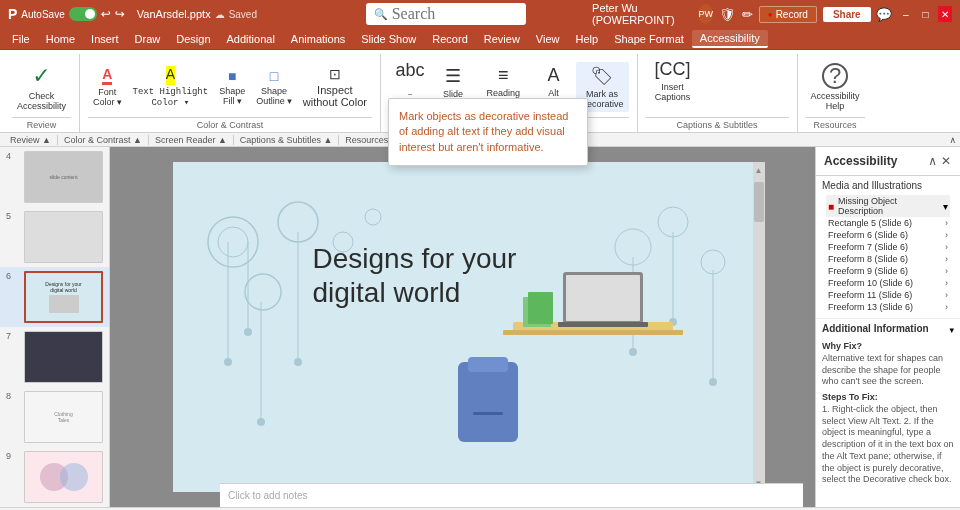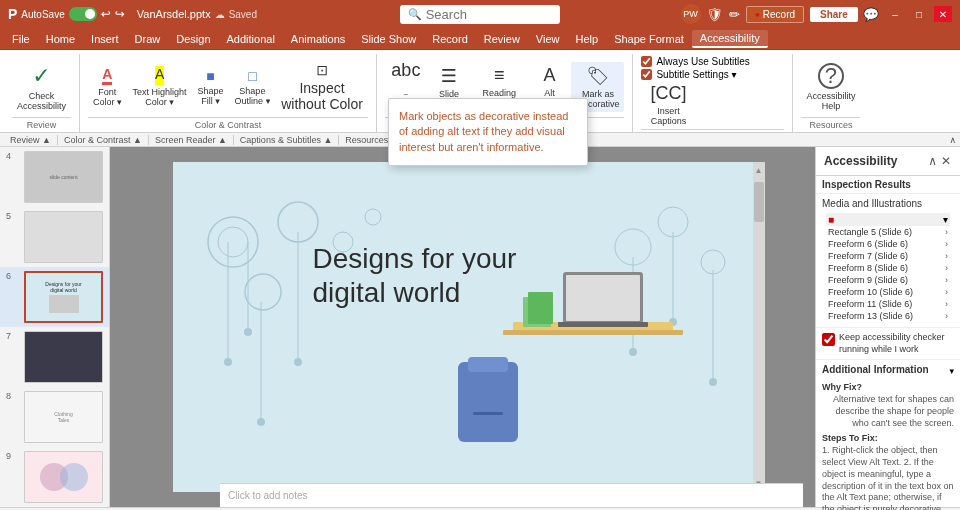--- a/index.html
+++ b/index.html
@@ -10,21 +10,21 @@
       display: flex; align-items: center; background: #b7472a; height: 28px; padding: 0 8px; color: white;
     }
     .title-bar-left { display: flex; align-items: center; gap: 4px; flex: 1; }
     .title-bar-center { flex: 1; display: flex; justify-content: center; }
     .title-bar-right { flex: 1; display: flex; align-items: center; justify-content: flex-end; gap: 6px; }
     .autosave-label { font-size: 10px; color: white; }
     .toggle-on { background: #4caf50; border-radius: 10px; width: 28px; height: 14px; display: inline-flex; align-items: center; justify-content: flex-end; padding: 2px; }
     .toggle-circle { width: 10px; height: 10px; background: white; border-radius: 50%; }
     .title-file { font-size: 11px; color: white; margin-left: 8px; }
     .search-box { display: flex; align-items: center; background: white; border-radius: 3px; padding: 2px 8px; width: 160px; gap: 4px; }
-    .search-box input { border: none; outline: none; font-size: 13px; width: 120px; color: #333; }
+    .search-box input { border: none; outline: none; font-size: 16px; width: 120px; color: #333; font-family: Liberation Serif, serif; }
     .win-btn { width: 18px; height: 16px; border: none; cursor: pointer; display: flex; align-items: center; justify-content: center; font-size: 10px; color: white; background: transparent; }
     .win-btn.close { background: #e81123; }
     .user-name { font-size: 11px; color: white; }
 
     
     .menu-bar {
       display: flex; align-items: center; background: #b7472a; height: 22px; padding: 0 4px; border-bottom: 1px solid #a03d23;
     }
     .menu-item { padding: 2px 8px; color: white; font-size: 11px; cursor: pointer; border-radius: 2px; }
 
@@ -78,21 +78,21 @@
     .access-section-sub-title { font-size: 10px; color: #333; font-weight: 500; }
     .missing-item { display: flex; align-items: center; justify-content: space-between; padding: 1px 2px; }
     .missing-item-text { font-size: 9px; color: #333; }
     .missing-item-arrow { font-size: 9px; color: #555; }
     .checkbox-row { display: flex; align-items: flex-start; gap: 4px; padding: 4px 6px; border-bottom: 1px solid #eee; }
     .checkbox-row input[type=checkbox] { margin-top: 1px; accent-color: #b7472a; }
     .checkbox-label { font-size: 9px; color: #333; line-height: 1.3; }
     .add-info-section { padding: 4px 6px; }
     .add-info-title { font-size: 10px; font-weight: 600; color: #333; margin-bottom: 3px; }
     .why-fix { font-size: 9px; font-weight: 600; color: #333; margin-bottom: 2px; }
-    .why-text { font-size: 9px; color: #555; line-height: 1.3; margin-bottom: 4px; text-align: right; }
+    .why-text { font-size: 9px; color: #555; line-height: 1.3; margin-bottom: 4px; }
     .steps-title { font-size: 9px; font-weight: 600; color: #333; margin-bottom: 2px; }
     .steps-text { font-size: 9px; color: #555; line-height: 1.3; margin-bottom: 4px; }
 
     
     .status-bar { height: 20px; background: #f3f3f3; border-top: 1px solid #d1d1d1; display: flex; align-items: center; padding: 0 8px; gap: 12px; font-size: 10px; color: #555; }
     .status-right { margin-left: auto; display: flex; align-items: center; gap: 8px; }
 
     .results-section { padding: 3px 6px; border-bottom: 1px solid #eee; }
     .results-title { font-size: 10px; font-weight: 600; color: #333; }
     .missing-group { padding: 2px 4px; }
@@ -115,20 +115,21 @@
     <span style="font-size:10px;color:rgba(255,255,255,0.8);">☁</span>
     <span style="font-size:10px;color:rgba(255,255,255,0.8);">Saved</span>
   </div>
   <div class="title-bar-center">
     <div class="search-box">
       <span style="color:#999;font-size:11px;">🔍</span>
       <input type="text" placeholder="Search" style="">
     </div>
   </div>
   <div class="title-bar-right">
+    <span class="user-name">Peter Wu (POWERPOINT)</span>
     <span style="width:20px;height:20px;background:#c0522a;border-radius:50%;display:inline-flex;align-items:center;justify-content:center;color:white;font-size:9px;">PW</span>
     <span style="color:white;font-size:13px;">🛡</span>
     <span style="color:white;font-size:13px;">✏</span>
     <button style="background:#c05228;border:1px solid rgba(255,255,255,0.4);color:white;font-size:10px;padding:2px 8px;border-radius:2px;cursor:pointer;display:flex;align-items:center;gap:3px;"><span style="color:red;font-size:8px;">●</span> Record</button>
     <button style="background:white;border:none;color:#b7472a;font-size:10px;padding:2px 10px;border-radius:2px;cursor:pointer;font-weight:600;">Share</button>
     <span style="color:white;font-size:13px;cursor:pointer;">💬</span>
     <span class="win-btn">–</span>
     <span class="win-btn">□</span>
     <span class="win-btn close">✕</span>
   </div>
@@ -165,33 +166,33 @@
     </div>
 
     <div class="ribbon-group" style="min-width:140px;">
       <div class="ribbon-group-buttons" style="flex-wrap:wrap;gap:1px;">
         <button class="rb-btn" style="min-width:36px;">
           <span style="font-size:14px;color:#e84949;font-weight:bold;border-bottom:3px solid #e84949;">A</span>
           <span style="font-size:9px;">Font<br>Color ▾</span>
         </button>
         <button class="rb-btn" style="min-width:36px;">
           <span style="font-size:14px;color:#333;background:#ffff00;border-bottom:3px solid #ffff00;">A</span>
-          <span style="font-size:9px;">Text Highlight<br>Color ▾</span>
+          <span style="font-size:9px;font-family:Liberation Mono, monospace;">Text Highlight<br>Color ▾</span>
         </button>
         <button class="rb-btn" style="min-width:36px;">
           <span style="font-size:14px;color:#4472c4;">■</span>
           <span style="font-size:9px;">Shape<br>Fill ▾</span>
         </button>
         <button class="rb-btn" style="min-width:36px;">
           <span style="font-size:14px;color:#4472c4;">□</span>
           <span style="font-size:9px;">Shape<br>Outline ▾</span>
         </button>
         <button class="rb-btn" style="min-width:36px;">
           <span style="font-size:14px;">⊡</span>
-          <span style="font-size:14px;">Inspect<br>without Color</span>
+          <span style="font-size:11px;">Inspect<br>without Color</span>
         </button>
       </div>
       <div class="ribbon-group-label">Color &amp; Contrast</div>
     </div>
 
     <div class="ribbon-group" style="min-width:200px;">
       <div class="ribbon-group-buttons">
         <button class="rb-btn">
           <span style="font-size:18px;">abc<br><span style="text-decoration:underline wavy red;font-size:8px;">~</span></span>
           <span style="font-size:9px;">Spelling</span>
@@ -210,30 +211,20 @@
         </button>
         <button class="rb-btn" style="background:#e8f0fe;">
           <span style="font-size:18px;">🏷</span>
           <span style="font-size:9px;">Mark as<br>Decorative</span>
         </button>
       </div>
       <div class="ribbon-group-label">Screen Reader</div>
     </div>
 
     <div class="ribbon-group" style="min-width:160px;">
-      <div style="flex:1;display:flex;flex-direction:column;gap:2px;justify-content:center;">
-        <div style="display:flex;align-items:center;gap:4px;">
-          <input type="checkbox" checked="" style="accent-color: rgb(183, 71, 42); width: 11px; height: 11px;">
-          <span style="font-size:10px;">Always Use Subtitles</span>
-        </div>
-        <div style="display:flex;align-items:center;gap:4px;">
-          <input type="checkbox" checked="" style="accent-color: rgb(183, 71, 42); width: 11px; height: 11px;">
-          <span style="font-size:10px;">Subtitle Settings ▾</span>
-        </div>
-      </div>
       <div style="display:flex;flex-direction:column;align-items:center;justify-content:center;padding:0 4px;">
         <button class="rb-btn">
           <span style="font-size:18px;">[CC]</span>
           <span style="font-size:9px;">Insert<br>Captions</span>
         </button>
       </div>
       <div class="ribbon-group-label">Captions &amp; Subtitles</div>
     </div>
 
     <div class="ribbon-group">
@@ -388,30 +379,28 @@
   </div>
 
   <div class="access-panel">
     <div class="access-header">
       <span class="access-title">Accessibility</span>
       <div class="access-collapse-btns">
         <button class="acc-btn">∧</button>
         <button class="acc-btn">✕</button>
       </div>
     </div>
-    <div class="results-section">
-      <span class="results-title">Inspection Results</span>
-    </div>
     <div class="access-section">
       <div class="access-section-sub">
         <span class="access-section-sub-title">Media and Illustrations</span>
       </div>
       <div class="missing-group">
         <div class="missing-group-header">
           <span style="color:#c00;font-size:10px;margin-right:2px;">■</span>
+          <span class="missing-group-header-text">Missing Object Description</span>
           <span style="margin-left:auto;">▾</span>
         </div>
         <div style="max-height:95px;overflow:hidden;">
           <div class="missing-item">
               <span class="missing-item-text">Rectangle 5  (Slide 6)</span>
               <span class="missing-item-arrow">›</span>
             </div>
           <div class="missing-item">
               <span class="missing-item-text">Freeform 6  (Slide 6)</span>
               <span class="missing-item-arrow">›</span>
@@ -436,24 +425,20 @@
               <span class="missing-item-text">Freeform 11  (Slide 6)</span>
               <span class="missing-item-arrow">›</span>
             </div>
           <div class="missing-item">
               <span class="missing-item-text">Freeform 13  (Slide 6)</span>
               <span class="missing-item-arrow">›</span>
             </div>
 
         </div>
       </div>
-    </div>
-    <div class="checkbox-row">
-      <input type="checkbox" checked="" style="accent-color: rgb(204, 0, 0);">
-      <span class="checkbox-label">Keep accessibility checker running while I work</span>
     </div>
     <div class="add-info-section">
       <div style="display:flex;align-items:center;justify-content:space-between;margin-bottom:4px;">
         <span class="add-info-title">Additional Information</span>
         <span style="font-size:9px;cursor:pointer;">▾</span>
       </div>
       <div class="why-fix">Why Fix?</div>
       <div class="why-text">Alternative text for shapes can describe the shape for people who can't see the screen.</div>
       <div class="steps-title">Steps To Fix:</div>
       <div class="steps-text">1. Right-click the object, then select View Alt Text.

